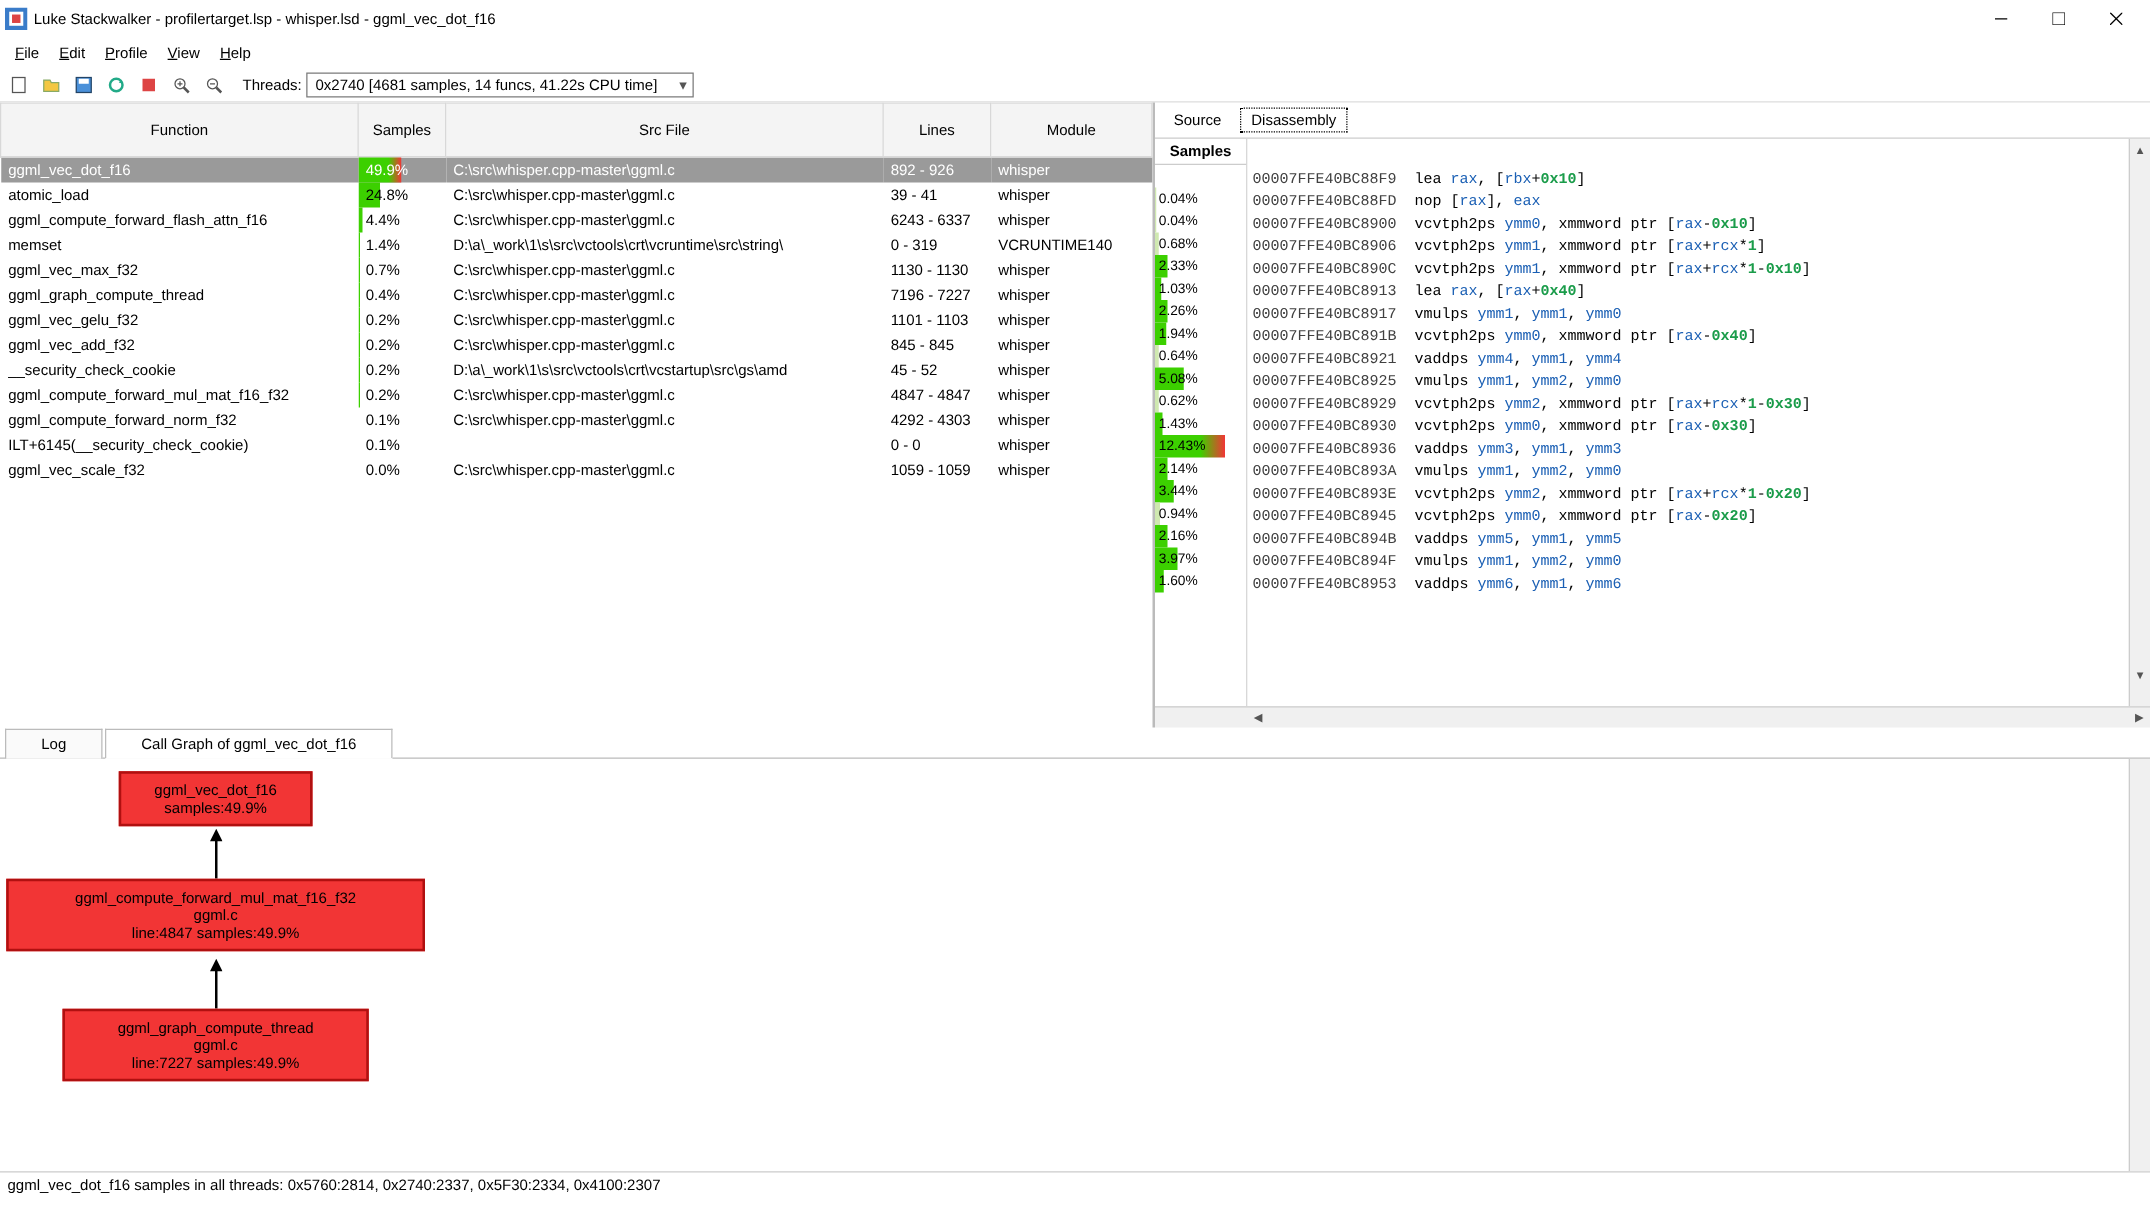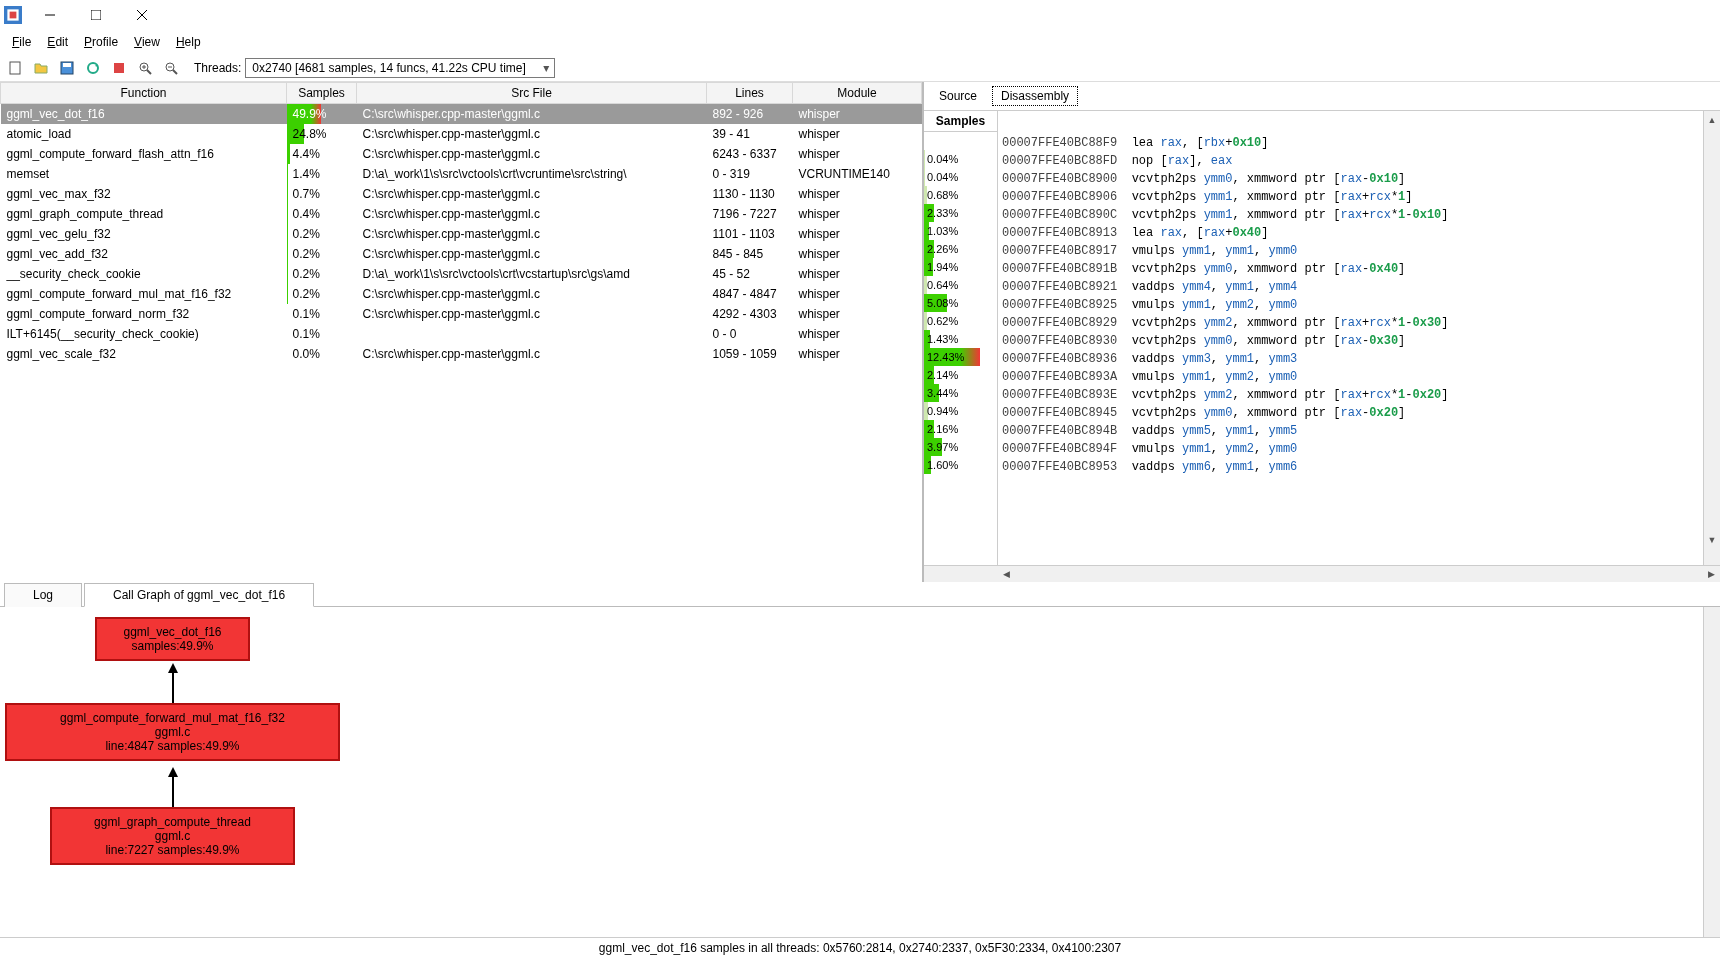--- a/index.html
+++ b/index.html
@@ -20,21 +20,21 @@
 .tbtn { width: 22px; height: 22px; display: flex; align-items: center; justify-content: center; border: 1px solid transparent; }
 .threads-label { margin-left: 8px; font-size: 12px; }
 .threads-select { border: 1px solid #7a7a7a; padding: 2px 20px 2px 6px; position: relative; background: #fff; min-width: 310px; }
 .threads-select::after { content: "▾"; position: absolute; right: 5px; top: 2px; color: #555; }
 
 .main-split { display: flex; height: 500px; }
 .left-pane { width: 924px; border-right: 2px solid #bbb; overflow: hidden; }
 .right-pane { flex: 1; display: flex; flex-direction: column; }
 
 .func-table { width: 100%; border-collapse: collapse; font-size: 12px; }
-.func-table th { background: #f4f4f4; border: 1px solid #d8d8d8; padding: 3px 6px; font-weight: normal; text-align: center; }
+.func-table th { background: #f4f4f4; border: 1px solid #d8d8d8; padding: 14px 6px; font-weight: normal; text-align: center; }
 .func-table td { padding: 3px 6px; border-right: 0; white-space: nowrap; }
 .func-table tr.sel { background: #9a9a9a; color: #fff; }
 .pctcell { position: relative; }
 .pctbar { position: absolute; left: 0; top: 0; bottom: 0; }
 .pcttxt { position: relative; z-index: 1; }
 
 .src-tabs { display: flex; gap: 6px; padding: 4px 6px; align-items: flex-end; }
 .src-tab { padding: 2px 8px; border: 1px solid transparent; }
 .src-tab.active { border: 1px dotted #000; }
 .asm-wrap { display: flex; flex: 1; border-top: 1px solid #ccc; overflow: hidden; }
@@ -57,31 +57,32 @@
 
 .bottom-tabs { display: flex; border-bottom: 1px solid #bbb; padding-left: 4px; }
 .btab { padding: 4px 28px; border: 1px solid #bbb; border-bottom: none; margin-right: 2px; background: #fafafa; position: relative; top: 1px; }
 .btab.active { background: #fff; border-bottom: 1px solid #fff; }
 
 .graph-area { position: relative; height: 330px; overflow: hidden; }
 .graph-node { position: absolute; background: #f23535; color: #000; border: 2px solid #b01010; text-align: center; font-size: 12px; padding: 6px 10px; }
 .graph-arrow { position: absolute; }
 .graph-vscroll { position: absolute; right: 0; top: 0; bottom: 0; width: 17px; background: #f0f0f0; border-left: 1px solid #ccc; }
 
-.statusbar { height: 22px; border-top: 1px solid #ccc; padding: 3px 6px; font-size: 12px; text-align: center; }
+.statusbar { height: 22px; border-top: 1px solid #ccc; padding: 3px 6px; font-size: 12px; }
 </style>
 </head>
 <body>
 
 <div class="titlebar">
   <svg class="icon" viewBox="0 0 16 16">
       <rect width="16" height="16" fill="#3a7cc9"></rect>
       <rect x="3" y="3" width="10" height="10" fill="#fff"></rect>
       <rect x="5" y="5" width="6" height="6" fill="#d44"></rect>
     </svg>
+  <div class="title">Luke Stackwalker - profilertarget.lsp - whisper.lsd - ggml_vec_dot_f16</div>
   <div class="winbtns">
     <div>
         <svg viewBox="0 0 10 10">
           <line x1="0" y1="5" x2="10" y2="5" stroke="#000"></line>
         </svg>
       </div>
     <div>
         <svg viewBox="0 0 10 10">
           <rect x="0" y="0" width="10" height="10" fill="none" stroke="#000"></rect>
         </svg>

